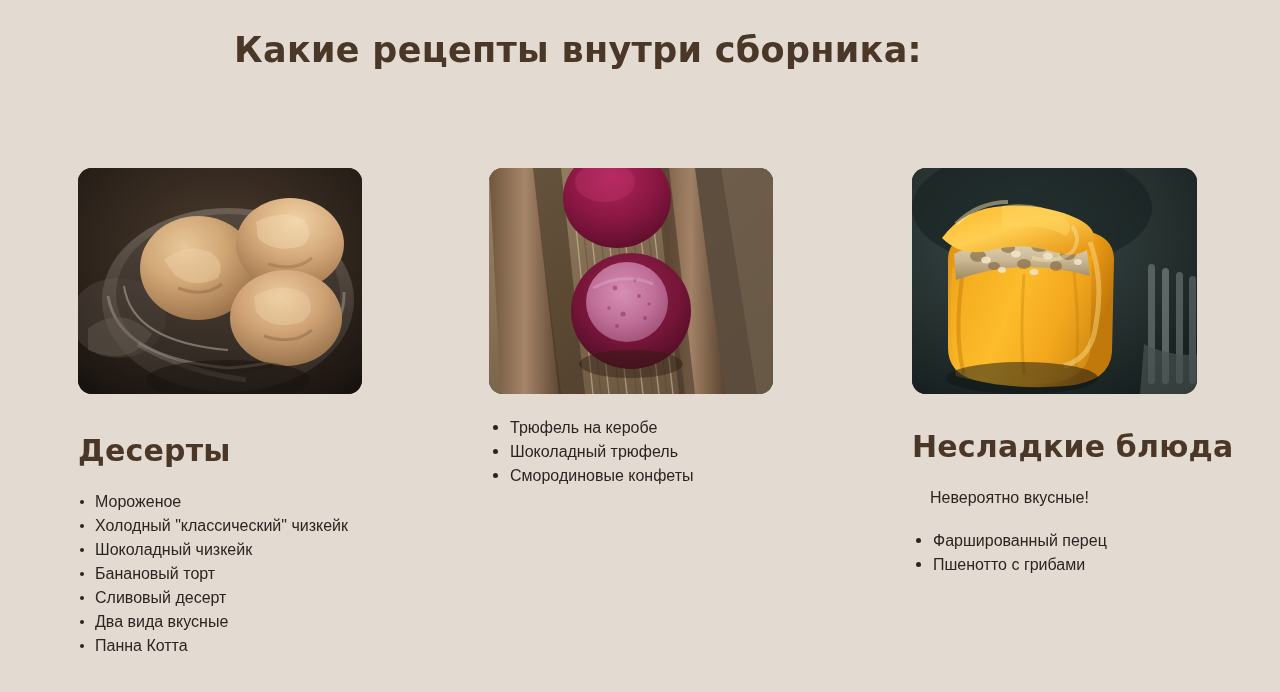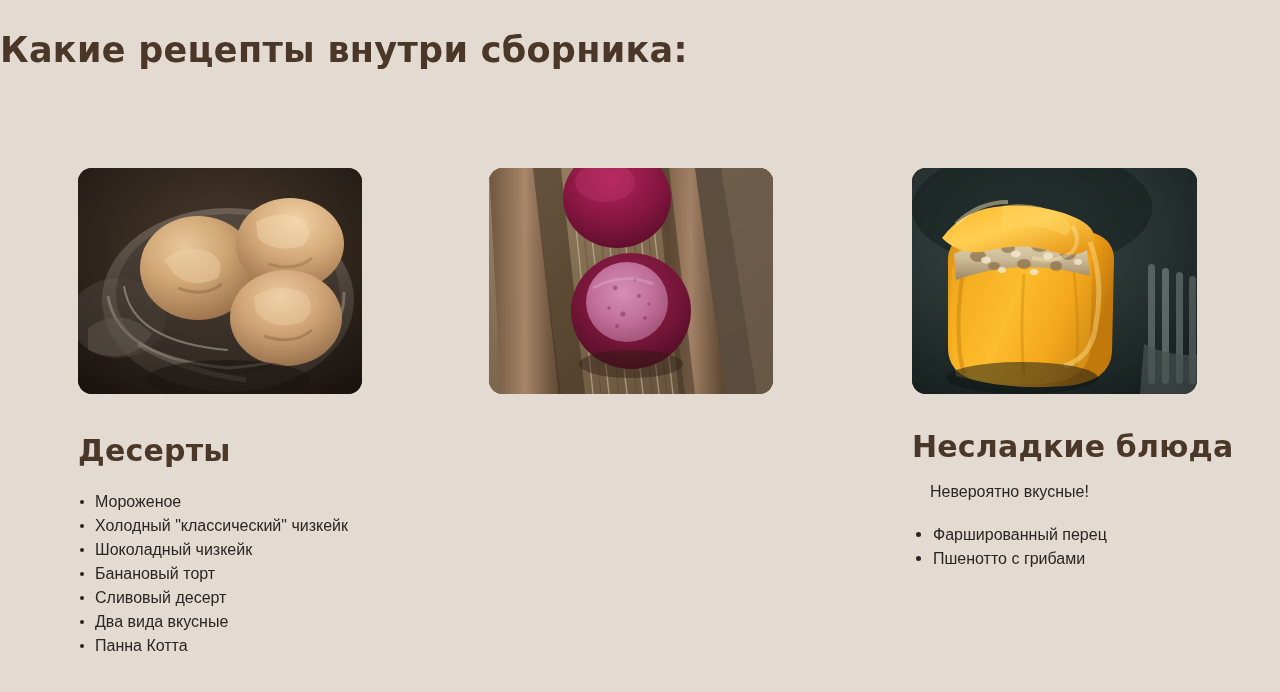--- a/index.html
+++ b/index.html
@@ -14,21 +14,21 @@
     background: #e3dad1;
     font-family: "Liberation Sans", sans-serif;
     position: relative;
   }
 
   .page-title {
     position: absolute;
     top: 30px;
     left: 0;
     width: 1156px;
-    text-align: left;
+    text-align: center;
     font-size: 35px;
     font-weight: bold;
     letter-spacing: 0.3px;
     color: #4a3728;
     font-family: "DejaVu Sans", sans-serif;
     white-space: nowrap;
   }
 
   .columns {
     position: absolute;
@@ -73,21 +73,21 @@
     white-space: nowrap;
   }
 
   .col-0 .section-heading,
   .col-1 .section-heading { margin-top: 39px; }
   .col-2 .section-heading { margin-top: 35px; }
 
   .intro-line {
     font-size: 16px;
     color: #2b2522;
-    margin-top: 17px;
+    margin-top: 23px;
     margin-left: 18px;
     line-height: 1.35;
   }
 
   .item-list {
     list-style: none;
     margin-top: 22px;
   }
   .col-2 .item-list { margin-top: 20px; }
 
@@ -254,20 +254,25 @@
             <circle cx="156" cy="150" r="2"></circle>
           <circle cx="120" cy="140" r="1.8"></circle>
             <circle cx="146" cy="112" r="1.8"></circle>
           <circle cx="160" cy="136" r="1.6"></circle>
             <circle cx="128" cy="158" r="2"></circle>
         </g>
         <path d="M104 120 q30 -16 60 -4" fill="none" stroke="#e3aecb" stroke-width="3" opacity="0.4"></path>
         <ellipse cx="142" cy="196" rx="52" ry="14" fill="#2e1a12" opacity="0.45"></ellipse>
       </svg>
     </div>
+    <ul class="item-list">
+      <li class="list-item"><span class="bullet"></span><span>Трюфель на керобе</span></li>
+      <li class="list-item"><span class="bullet"></span><span>Шоколадный трюфель</span></li>
+      <li class="list-item"><span class="bullet"></span><span>Смородиновые конфеты</span></li>
+    </ul>
   </div>
 
   <div class="column col-2">
     <div class="photo">
       <svg class="photo-canvas" viewBox="0 0 285 226" preserveAspectRatio="xMidYMid slice">
         <defs>
           <radialGradient id="pepBg" cx="40%" cy="30%" r="90%">
             <stop offset="0%" stop-color="#3b4a48"></stop>
             <stop offset="55%" stop-color="#25302f"></stop>
             <stop offset="100%" stop-color="#121a1a"></stop>

